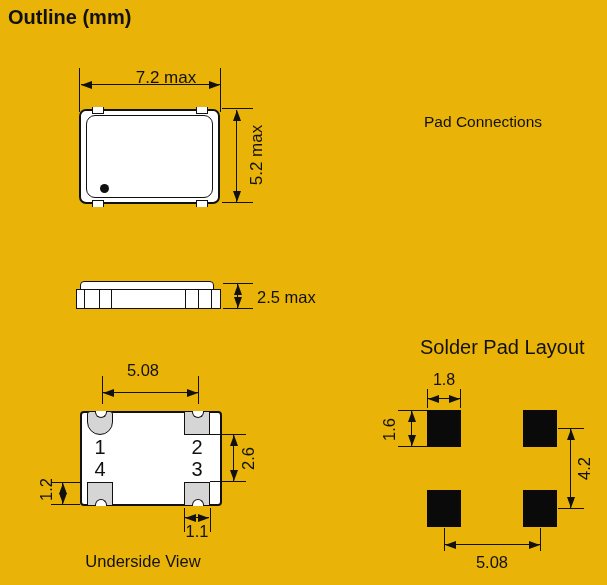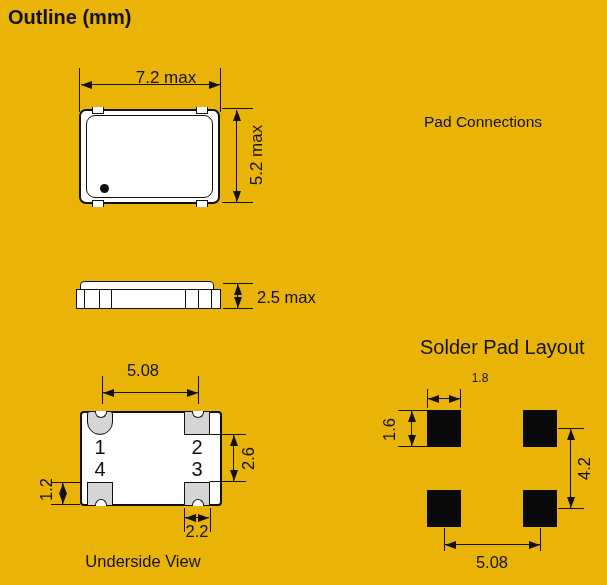--- a/index.html
+++ b/index.html
@@ -127,34 +127,34 @@
     <div class="ah ah-down" style="left:58.5px;top:493px;"></div>
     <div class="rotwrap" style="left:27px;top:470px;width:38px;height:38px;">
       <span style="font-size:16.5px;">1.2</span>
     </div>
 
     <div class="vline" style="left:184px;top:508px;height:24px;"></div>
     <div class="vline" style="left:210px;top:508px;height:24px;"></div>
     <div class="hline" style="left:185px;top:517px;width:24px;"></div>
     <div class="ah ah-left" style="left:185px;top:514px;"></div>
     <div class="ah ah-right" style="left:198px;top:514px;"></div>
-    <div class="dimlabel" style="left:180px;top:522px;width:34px;font-size:16.5px;">2.2</div>
+    <div class="dimlabel" style="left:180px;top:522px;width:34px;font-size:16.5px;">1.1</div>
 
     <div class="dimlabel" style="left:73px;top:552px;width:140px;font-size:16.5px;">Underside View</div>
   </div>
 
   <div>
     <div class="dimlabel" style="left:420px;top:336px;width:160px;font-size:20px;">Solder Pad Layout</div>
 
     <div class="square" style="left:427px;top:410px;"></div>
     <div class="square" style="left:523px;top:410px;"></div>
     <div class="square" style="left:427px;top:490px;"></div>
     <div class="square" style="left:523px;top:490px;"></div>
 
-    <div class="dimlabel" style="left:427px;top:371px;width:34px;font-size:12px;margin-left:36px;">1.8</div>
+    <div class="dimlabel" style="left:427px;top:371px;width:34px;font-size:16px;">1.8</div>
     <div class="vline" style="left:427px;top:389px;height:19px;"></div>
     <div class="vline" style="left:460px;top:389px;height:19px;"></div>
     <div class="hline" style="left:428px;top:398px;width:32px;"></div>
     <div class="ah ah-left" style="left:428px;top:395px;"></div>
     <div class="ah ah-right" style="left:449px;top:395px;"></div>
 
     <div class="hline" style="left:398px;top:410px;width:29px;"></div>
     <div class="hline" style="left:398px;top:446px;width:29px;"></div>
     <div class="vline" style="left:411px;top:411px;height:35px;"></div>
     <div class="ah ah-up" style="left:407.5px;top:411px;"></div>

